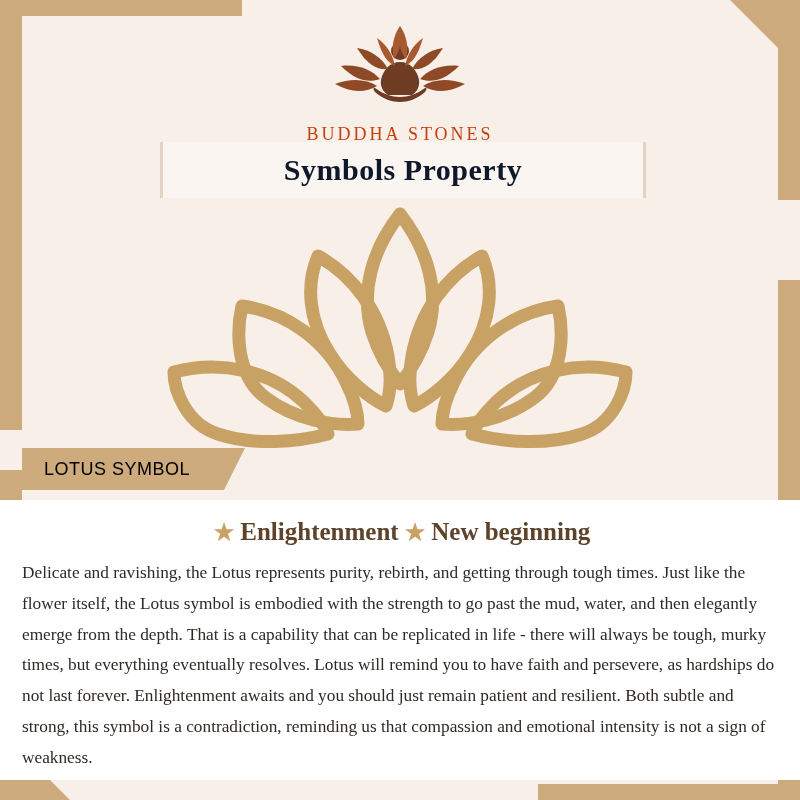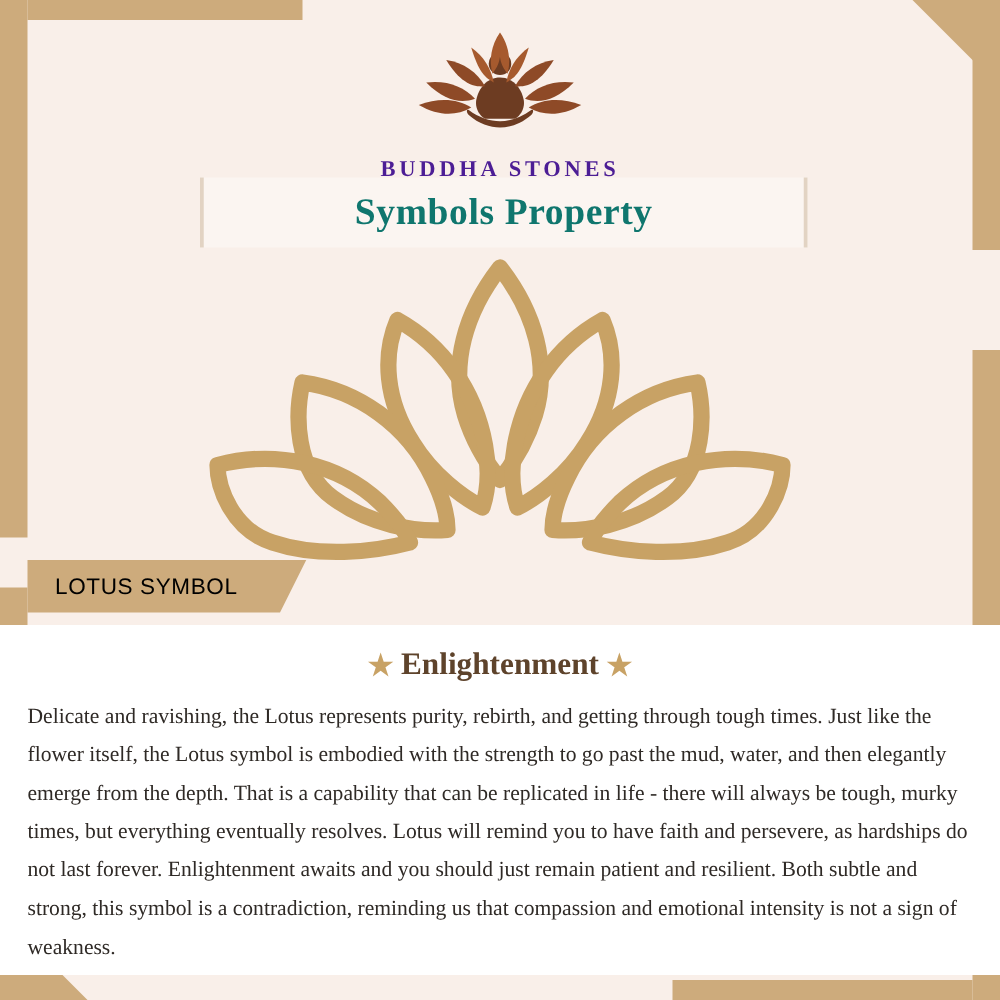--- a/index.html
+++ b/index.html
@@ -97,43 +97,43 @@
   }
   .logo-mark {
     display: block;
     margin: 0 auto;
   }
   .brand-name {
     margin-top: 2px;
     font-family: "Liberation Serif", serif;
     font-size: 18px;
     letter-spacing: 3px;
-    font-weight: bold;
-    color: #4c1d95;
+    font-weight: normal;
+    color: #c2410c;
   }
 
   
   .title-band {
     position: absolute;
     top: 142px;
     left: 160px;
     width: 480px;
     height: 56px;
     background: #fbf5f1;
     display: flex;
     align-items: center;
     justify-content: center;
     border-left: 3px solid #e2d3c3;
     border-right: 3px solid #e2d3c3;
   }
   .title-band .title-text {
     font-family: "Liberation Serif", serif;
     font-weight: bold;
     font-size: 30px;
-    color: #0f766e;
+    color: #0f172a;
     letter-spacing: 0.5px;
   }
 
   
   .lotus-art {
     position: absolute;
     top: 196px;
     left: 50%;
     transform: translateX(-50%);
   }
@@ -276,17 +276,18 @@
 
   <div class="ribbon">
     <span class="ribbon-text">LOTUS SYMBOL</span>
   </div>
 
   <div class="text-panel">
     <div class="headline">
       <span class="star">★</span>
       <span class="word">Enlightenment</span>
       <span class="star">★</span>
+      <span class="word">New beginning</span>
     </div>
     <p class="body-copy">Delicate and ravishing, the Lotus represents purity, rebirth, and getting through tough times. Just like the flower itself, the Lotus symbol is embodied with the strength to go past the mud, water, and then elegantly emerge from the depth. That is a capability that can be replicated in life - there will always be tough, murky times, but everything eventually resolves. Lotus will remind you to have faith and persevere, as hardships do not last forever. Enlightenment awaits and you should just remain patient and resilient. Both subtle and strong, this symbol is a contradiction, reminding us that compassion and emotional intensity is not a sign of weakness.</p>
   </div>
 
 </div>
 
 </body></html>

